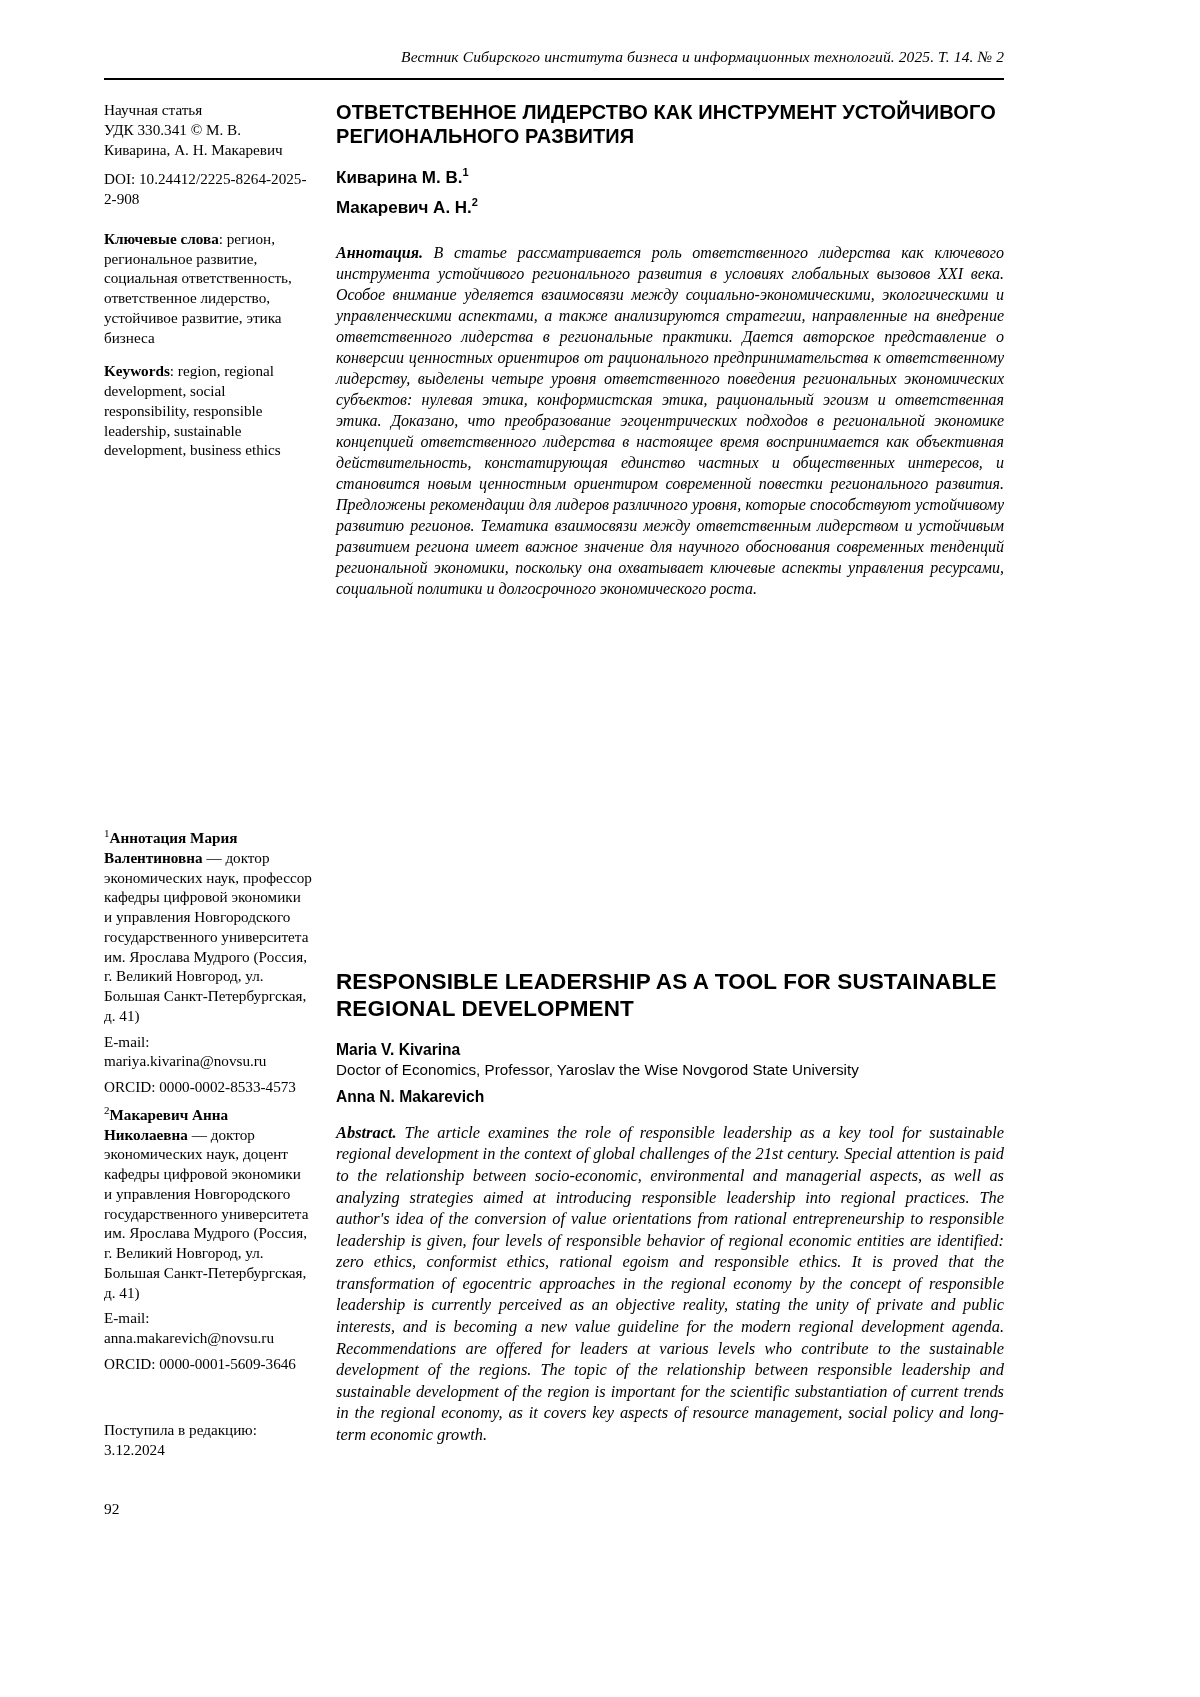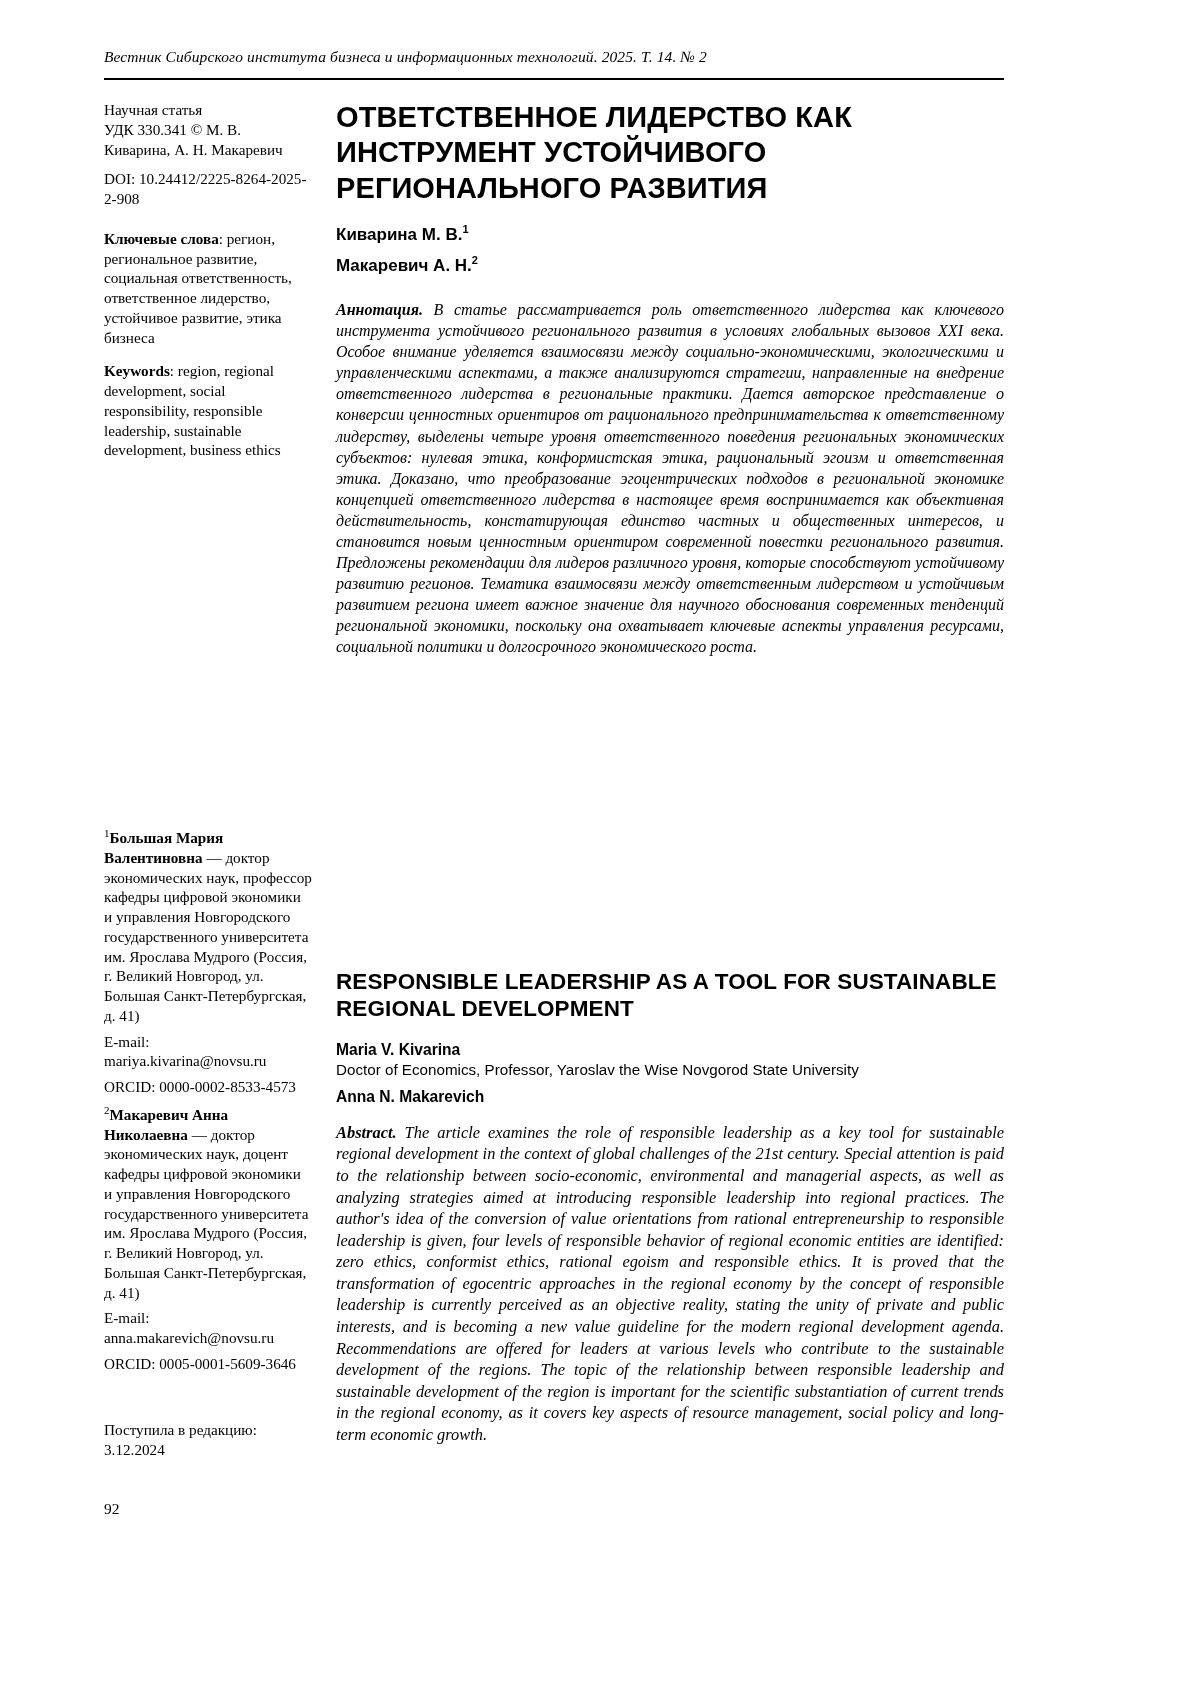--- a/index.html
+++ b/index.html
@@ -28,20 +28,21 @@
     position: absolute;
     left: 104px;
     top: 48px;
     width: 900px;
     font-family: "Liberation Serif", serif;
     font-style: italic;
     font-size: 15.5px;
     letter-spacing: 0.1px;
     color: #000;
     white-space: nowrap;
+    text-align: right;
   }
   .head-rule {
     position: absolute;
     left: 104px;
     top: 78px;
     width: 900px;
     height: 2px;
     background: #000;
   }
 
@@ -96,21 +97,21 @@
   .main-col {
     position: absolute;
     left: 336px;
     top: 100px;
     width: 668px;
   }
 
   .title-ru {
     font-family: "Liberation Sans", sans-serif;
     font-weight: bold;
-    font-size: 29px;
+    font-size: 20px;
     line-height: 1.22;
     letter-spacing: 0.1px;
     margin: 0 0 16px 0;
     text-transform: uppercase;
   }
   .author-ru {
     font-family: "Liberation Sans", sans-serif;
     font-weight: bold;
     font-size: 17px;
     line-height: 1.35;
@@ -183,29 +184,29 @@
     <div class="block" style="margin-top:20px;">
       <b>Ключевые слова</b><span>: регион, региональное развитие, социальная ответственность, ответственное лидерство, устойчивое развитие, этика бизнеса</span>
     </div>
     <div class="block" style="margin-top:14px;">
       <b>Keywords</b><span>: region, regional development, social responsibility, responsible leadership, sustainable development, business ethics</span>
     </div>
   </div>
 
   <div class="left-authors">
     <div class="block">
-      <span class="sup">1</span><b>Большая Мария Валентиновна</b><span> — доктор экономических наук, профессор кафедры цифровой экономики и управления Новгородского государственного университета им. Ярослава Мудрого (Россия, г. Великий Новгород, ул. Большая Санкт-Петербургская, д. 41)</span>
+      <span class="sup">1</span><b>Аннотация Мария Валентиновна</b><span> — доктор экономических наук, профессор кафедры цифровой экономики и управления Новгородского государственного университета им. Ярослава Мудрого (Россия, г. Великий Новгород, ул. Большая Санкт-Петербургская, д. 41)</span>
     </div>
     <div class="block">E-mail: mariya.kivarina@novsu.ru</div>
     <div class="block">ORCID: 0000-0002-8533-4573</div>
     <div class="block" style="margin-top:4px;">
       <span class="sup">2</span><b>Макаревич Анна Николаевна</b><span> — доктор экономических наук, доцент кафедры цифровой экономики и управления Новгородского государственного университета им. Ярослава Мудрого (Россия, г. Великий Новгород, ул. Большая Санкт-Петербургская, д. 41)</span>
     </div>
     <div class="block">E-mail: anna.makarevich@novsu.ru</div>
-    <div class="block">ORCID: 0005-0001-5609-3646</div>
+    <div class="block">ORCID: 0000-0001-5609-3646</div>
   </div>
 
   <div class="left-received">Поступила в редакцию: 3.12.2024</div>
 
   <div class="page-number">92</div>
 
   <div class="main-col">
     <h1 class="title-ru">ОТВЕТСТВЕННОЕ ЛИДЕРСТВО КАК ИНСТРУМЕНТ УСТОЙЧИВОГО РЕГИОНАЛЬНОГО РАЗВИТИЯ</h1>
     <div class="author-ru">
       <span>Киварина М. В.</span><span class="sup">1</span>

